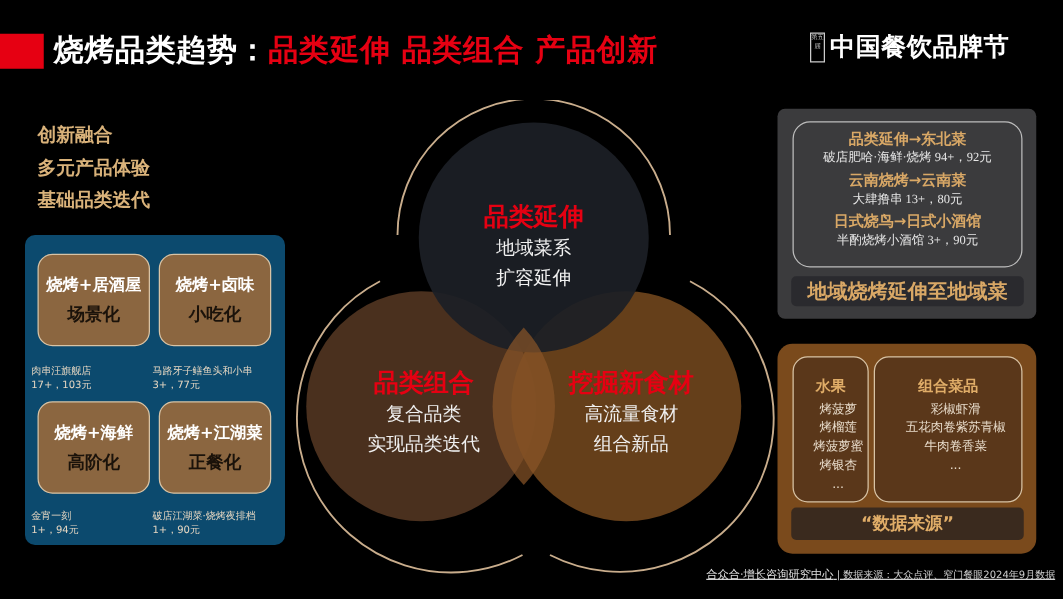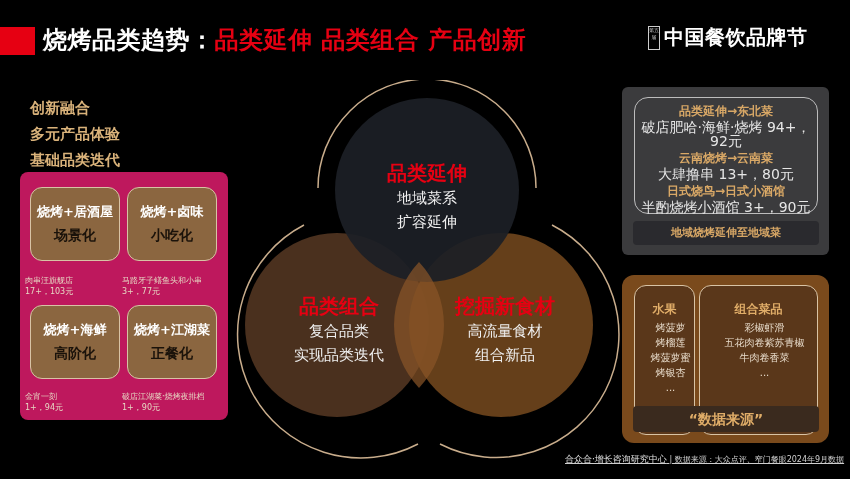--- a/index.html
+++ b/index.html
@@ -9,40 +9,40 @@
   .red-block { left:0; top:27px; width:35px; height:28px; background:#e60012; }
   .title { left:43px; top:24px; font-size:24px; font-weight:bold; white-space:nowrap; letter-spacing:0.5px; }
   .title .t-white { color:#fff; }
   .title .t-red { color:#e60012; }
   .brand { left:648px; top:24px; display:flex; align-items:center; gap:4px; }
   .brand .badge { width:10px; height:22px; border:1px solid #ccc; font-size:5px; line-height:7px; color:#ccc; text-align:center; overflow:hidden; }
   .brand .name { font-size:20px; font-weight:bold; color:#fff; letter-spacing:0.5px; white-space:nowrap; }
 
   .tags { left:30px; top:95px; color:#d9b27a; font-size:15px; font-weight:bold; line-height:26px; }
 
-  .lpanel { left:20px; top:172px; width:208px; height:248px; background:#be185d; border-radius:8px; }
+  .lpanel { left:20px; top:188px; width:208px; height:248px; background:#0c4a6e; border-radius:8px; }
   .lcard { position:absolute; width:90px; height:74px; border:1.5px solid #d8c3a5; border-radius:12px; background:#8b6640;
            display:flex; flex-direction:column; align-items:center; justify-content:center; gap:6px; box-sizing:border-box; }
   .lcard .c1 { color:#fff; font-size:13px; font-weight:bold; white-space:nowrap; }
   .lcard .c2 { color:#1a120a; font-size:14px; font-weight:bold; }
   .lnote { position:absolute; width:100px; text-align:left; color:#e6d7c2; font-size:8px; line-height:11px; white-space:nowrap; }
 
   .venn { left:230px; top:80px; width:390px; height:380px; }
   .ctext { position:absolute; text-align:center; width:160px; }
   .ctext .h { color:#e60012; font-size:20px; font-weight:bold; line-height:26px; }
   .ctext .s { color:#f0f0f0; font-size:15px; line-height:24px; }
 
   .rtop { left:622px; top:87px; width:207px; height:168px; background:#3b3b3d; border-radius:6px; }
   .rtop .inner { position:absolute; left:12px; top:10px; width:184px; height:117px; border:1.5px solid #bdbdbd; border-radius:14px; box-sizing:border-box; text-align:center; padding-top:5px; }
   .rtop .row-h { color:#d9a866; font-size:12px; font-weight:bold; line-height:17px; }
-  .rtop .row-s { color:#e6e6e6; font-size:14px; line-height:14px; margin-bottom:2px; }
-  .rtop .bar { position:absolute; left:11px; top:134px; width:186px; height:24px; background:#2a2a2e; border-radius:4px; color:#d9a866; font-size:11px; font-weight:bold; text-align:center; line-height:24px; }
+  .rtop .row-s { color:#e6e6e6; font-size:10px; line-height:14px; margin-bottom:2px;font-family:Liberation Serif, serif; }
+  .rtop .bar { position:absolute; left:11px; top:134px; width:186px; height:24px; background:#2a2a2e; border-radius:4px; color:#d9a866; font-size:16px; font-weight:bold; text-align:center; line-height:24px; }
 
   .rbot { left:622px; top:275px; width:207px; height:168px; background:#7a4a1c; border-radius:12px; }
-  .rbot .box { position:absolute; top:10px; height:150px; border:1.5px solid #d8c3a5; border-radius:12px; background:#5a371a; box-sizing:border-box; text-align:center; padding-top:14px; }
+  .rbot .box { position:absolute; top:10px; height:117px; border:1.5px solid #d8c3a5; border-radius:12px; background:#5a371a; box-sizing:border-box; text-align:center; padding-top:14px; }
   .rbot .bh { color:#e0ad68; font-size:12px; font-weight:bold; line-height:18px; margin-bottom:2px; }
   .rbot .bi { color:#e8dccb; font-size:10px; line-height:15px; white-space:nowrap;margin-left:12px; }
   .rbot .bar { position:absolute; left:11px; top:131px; width:186px; height:26px; background:#3a2a1e; border-radius:4px; color:#e0ad68; font-size:14px; font-weight:bold; text-align:center; line-height:26px; }
 
   .source { left:565px; top:453px; font-size:8px; color:#cfcfcf; white-space:nowrap;text-decoration:underline; }
   .source .main { font-size:9px; color:#e0e0e0; }
 </style>
 </head>
 <body>
 

